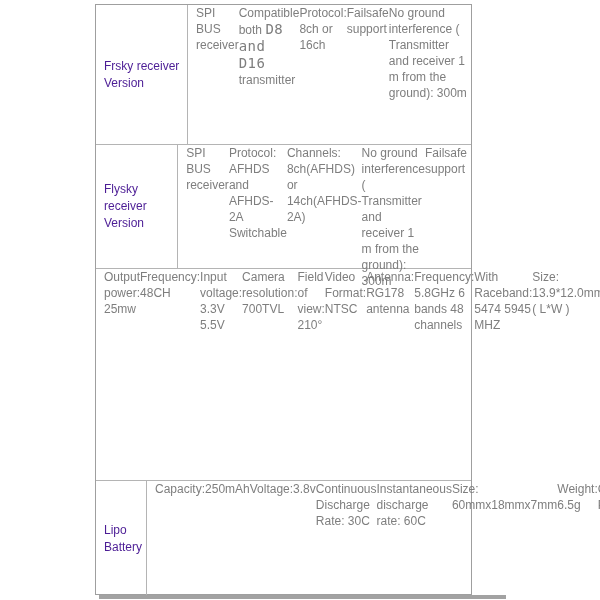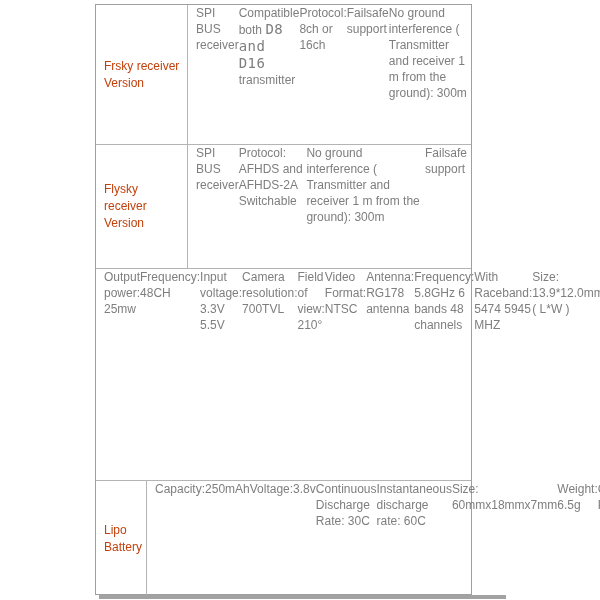--- a/index.html
+++ b/index.html
@@ -38,21 +38,21 @@
   .label-cell {
     width: 92px;
     box-sizing: border-box;
     border-right: 1px solid #b4b4b4;
     display: flex;
     align-items: center;
     padding-left: 8px;
     padding-right: 4px;
     font-size: 12px;
     line-height: 17px;
-    color: #c2410c;
+    color: #4c1d95;
   }
   .content-cell {
     flex: 1;
     display: flex;
     flex-direction: row;
     justify-content: center;
     box-sizing: border-box;
     padding-left: 8px;
     padding-right: 4px;
     font-size: 12px;
@@ -89,20 +89,21 @@
           <div class="spec-line">Protocol: 8ch or 16ch</div>
           <div class="spec-line">Failsafe support</div>
           <div class="spec-line">No ground interference ( Transmitter and receiver 1 m from the ground): 300m</div>
         </div>
       </div>
       <div class="spec-row" style="height: 124px;">
         <div class="label-cell">Flysky receiver Version</div>
         <div class="content-cell">
           <div class="spec-line">SPI BUS receiver</div>
           <div class="spec-line">Protocol: AFHDS and AFHDS-2A Switchable</div>
+          <div class="spec-line">Channels: 8ch(AFHDS) or 14ch(AFHDS-2A)</div>
           <div class="spec-line">No ground interference ( Transmitter and receiver 1 m from the ground): 300m</div>
           <div class="spec-line">Failsafe support</div>
         </div>
       </div>
       <div class="spec-row" style="height: 212px;">
         <div class="content-cell">
           <div class="spec-line">Output power: 25mw</div>
           <div class="spec-line">Frequency: 48CH</div>
           <div class="spec-line">Input voltage: 3.3V 5.5V</div>
           <div class="spec-line">Camera resolution: 700TVL</div>

